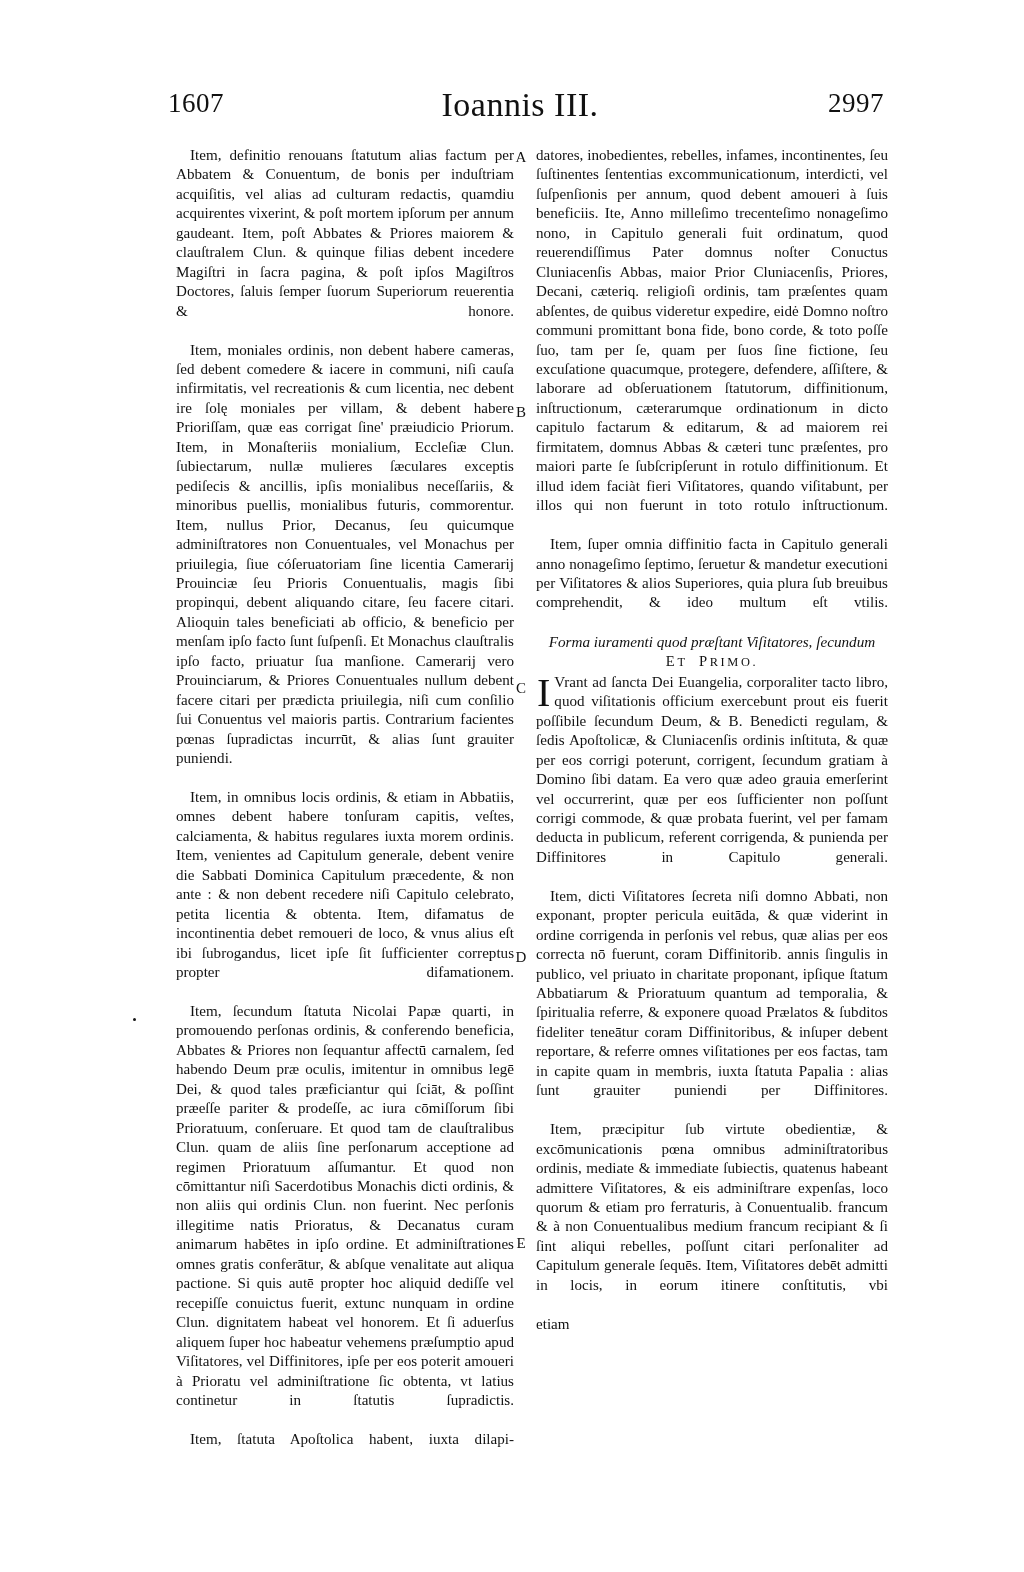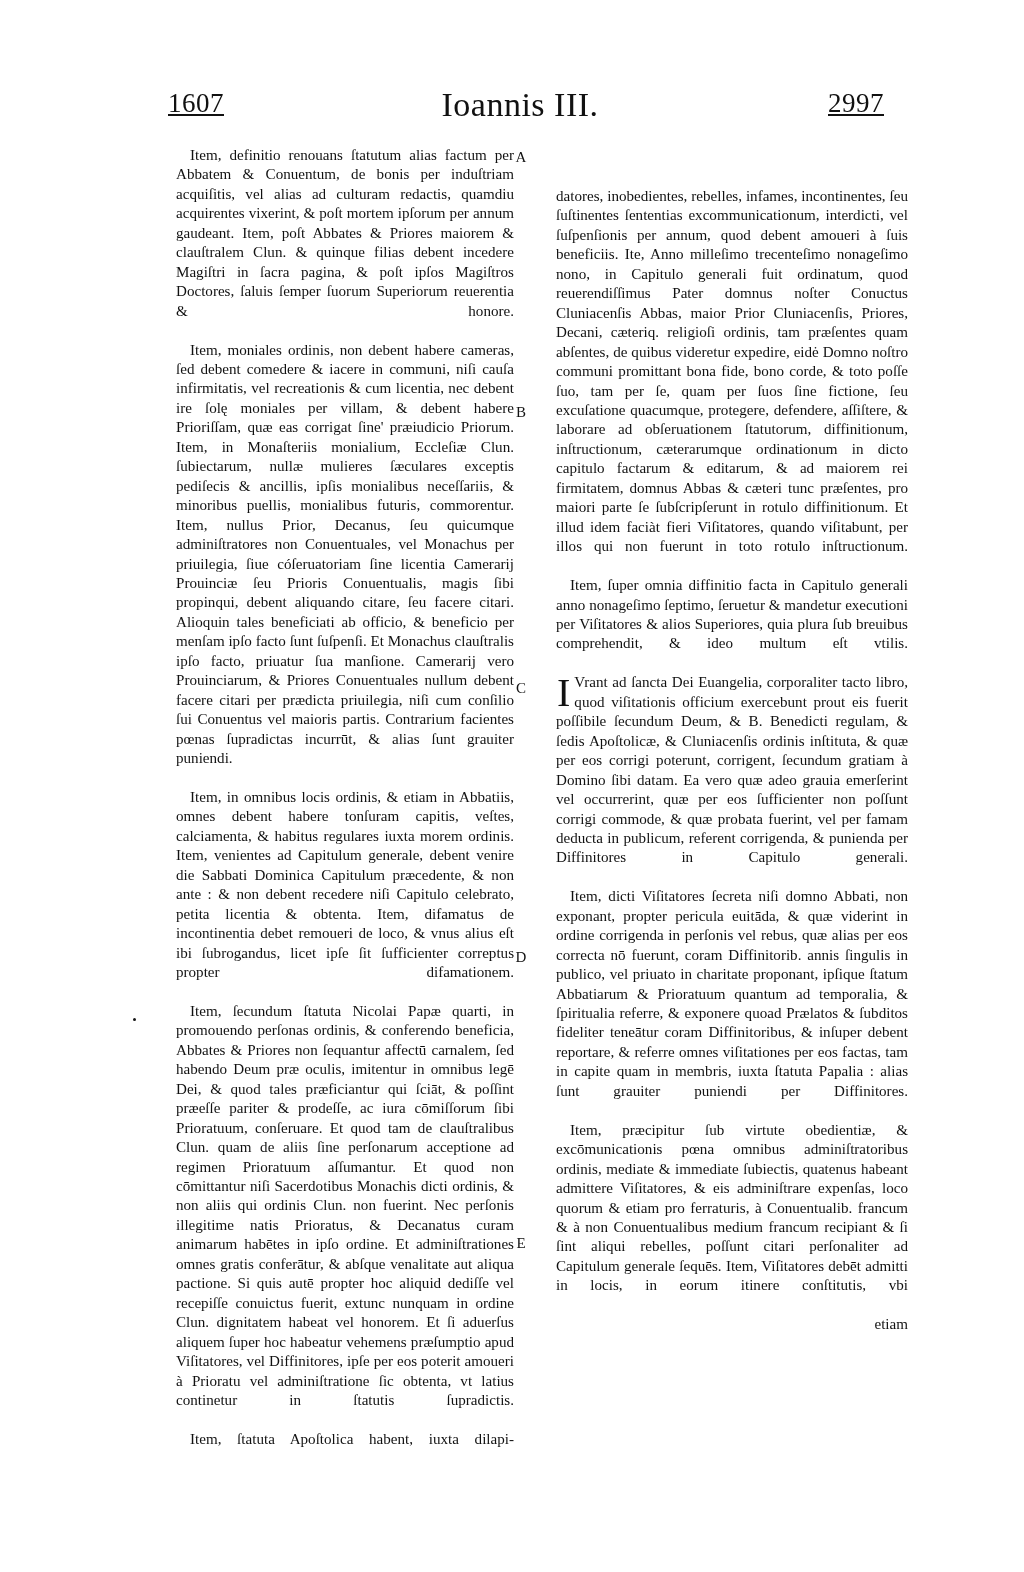--- a/index.html
+++ b/index.html
@@ -28,21 +28,20 @@
     top: 88px;
     width: 740px;
     height: 40px;
   }
   .folio {
     position: absolute;
     top: 0;
     font-size: 27px;
     letter-spacing: 0.5px;
     font-family: "Liberation Serif", "DejaVu Serif", serif;
-    text-decoration: underline;
   }
   .folio-left  { left: 18px; }
   .folio-right { right: 6px; }
   .runhead-title {
     position: absolute;
     left: 0;
     right: 0;
     top: -2px;
     text-align: center;
     font-size: 34px;
@@ -53,21 +52,21 @@
   .col {
     position: absolute;
     top: 146px;
     font-size: 15.1px;
     line-height: 19.45px;
     text-align: justify;
     text-justify: inter-word;
     hyphens: none;
   }
   .col-left  { left: 176px;  width: 338px; }
-  .col-right { left: 556px;  width: 352px; margin-top: 41px; }
+  .col-right { left: 536px;  width: 352px; }
 
   .col p {
     margin: 0;
     text-indent: 0;
   }
   .col p.ind { text-indent: 14px; }
 
   
   .jfull { text-align: justify; }
   .jfull::after {
@@ -102,21 +101,21 @@
   .dropcap {
     float: left;
     font-size: 40px;
     line-height: 33px;
     padding: 2px 4px 0 1px;
     margin-top: 1px;
   }
 
   
   .catchword {
-    text-align: right;
+    text-align: left;
     margin-top: 1px;
     text-indent: 0;
   }
 
   
   .marginal {
     position: absolute;
     width: 22px;
     text-align: center;
     font-size: 15px;
@@ -159,21 +158,23 @@
     <p class="ind jfull">Item, ſecundum ſtatuta Nicolai Papæ quarti, in promouendo perſonas ordinis, &amp; conferendo beneficia, Abbates &amp; Priores non ſequantur affectū carnalem, ſed habendo Deum præ oculis, imitentur in omnibus legē Dei, &amp; quod tales præficiantur qui ſciāt, &amp; poſſint præeſſe pariter &amp; prodeſſe, ac iura cōmiſſorum ſibi Prioratuum, conſeruare. Et quod tam de clauſtralibus Clun. quam de aliis ſine perſonarum acceptione ad regimen Prioratuum aſſumantur. Et quod non cōmittantur niſi Sacerdotibus Monachis dicti ordinis, &amp; non aliis qui ordinis Clun. non fuerint. Nec perſonis illegitime natis Prioratus, &amp; Decanatus curam animarum habētes in ipſo ordine. Et adminiſtrationes omnes gratis conferātur, &amp; abſque venalitate aut aliqua pactione. Si quis autē propter hoc aliquid dediſſe vel recepiſſe conuictus fuerit, extunc nunquam in ordine Clun. dignitatem habeat vel honorem. Et ſi aduerſus aliquem ſuper hoc habeatur vehemens præſumptio apud Viſitatores, vel Diffinitores, ipſe per eos poterit amoueri à Prioratu vel adminiſtratione ſic obtenta, vt latius continetur in ſtatutis ſupradictis.</p>
     <p class="ind jfull">Item, ſtatuta Apoſtolica habent, iuxta dilapi-</p>
   </div>
 
   <div class="col col-right">
 
     <p class="jfull">datores, inobedientes, rebelles, infames, incontinentes, ſeu ſuſtinentes ſententias excommunicationum, interdicti, vel ſuſpenſionis per annum, quod debent amoueri à ſuis beneficiis. Ite, Anno milleſimo trecenteſimo nonageſimo nono, in Capitulo generali fuit ordinatum, quod reuerendiſſimus Pater domnus noſter Conuctus Cluniacenſis Abbas, maior Prior Cluniacenſis, Priores, Decani, cæteriq. religioſi ordinis, tam præſentes quam abſentes, de quibus videretur expedire, eidė Domno noſtro communi promittant bona fide, bono corde, &amp; toto poſſe ſuo, tam per ſe, quam per ſuos ſine fictione, ſeu excuſatione quacumque, protegere, defendere, aſſiſtere, &amp; laborare ad obſeruationem ſtatutorum, diffinitionum, inſtructionum, cæterarumque ordinationum in dicto capitulo factarum &amp; editarum, &amp; ad maiorem rei firmitatem, domnus Abbas &amp; cæteri tunc præſentes, pro maiori parte ſe ſubſcripſerunt in rotulo diffinitionum. Et illud idem faciàt fieri Viſitatores, quando viſitabunt, per illos qui non fuerunt in toto rotulo inſtructionum.</p>
 
     <p class="ind jfull">Item, ſuper omnia diffinitio facta in Capitulo generali anno nonageſimo ſeptimo, ſeruetur &amp; mandetur executioni per Viſitatores &amp; alios Superiores, quia plura ſub breuibus comprehendit, &amp; ideo multum eſt vtilis.</p>
 
+    <p class="sectionhead">Forma iuramenti quod præſtant Viſitatores, ſecundum</p>
 
+    <p class="etprimo"><span class="big">E</span><span>T</span>&nbsp;&nbsp;<span class="big">P</span><span>RIMO.</span></p>
 
     <p class="dropcap-par jfull"><span class="dropcap">I</span><span>Vrant ad ſancta Dei Euangelia, corporaliter tacto libro, quod viſitationis officium exercebunt prout eis fuerit poſſibile ſecundum Deum, &amp; B. Benedicti regulam, &amp; ſedis Apoſtolicæ, &amp; Cluniacenſis ordinis inſtituta, &amp; quæ per eos corrigi poterunt, corrigent, ſecundum gratiam à Domino ſibi datam. Ea vero quæ adeo grauia emerſerint vel occurrerint, quæ per eos ſufficienter non poſſunt corrigi commode, &amp; quæ probata fuerint, vel per famam deducta in publicum, referent corrigenda, &amp; punienda per Diffinitores in Capitulo generali.</span></p>
 
     <p class="ind jfull">Item, dicti Viſitatores ſecreta niſi domno Abbati, non exponant, propter pericula euitāda, &amp; quæ viderint in ordine corrigenda in perſonis vel rebus, quæ alias per eos correcta nō fuerunt, coram Diffinitorib. annis ſingulis in publico, vel priuato in charitate proponant, ipſique ſtatum Abbatiarum &amp; Prioratuum quantum ad temporalia, &amp; ſpiritualia referre, &amp; exponere quoad Prælatos &amp; ſubditos fideliter teneātur coram Diffinitoribus, &amp; inſuper debent reportare, &amp; referre omnes viſitationes per eos factas, tam in capite quam in membris, iuxta ſtatuta Papalia : alias ſunt grauiter puniendi per Diffinitores.</p>
 
     <p class="ind jfull">Item, præcipitur ſub virtute obedientiæ, &amp; excōmunicationis pœna omnibus adminiſtratoribus ordinis, mediate &amp; immediate ſubiectis, quatenus habeant admittere Viſitatores, &amp; eis adminiſtrare expenſas, loco quorum &amp; etiam pro ferraturis, à Conuentualib. francum &amp; à non Conuentualibus medium francum recipiant &amp; ſi ſint aliqui rebelles, poſſunt citari perſonaliter ad Capitulum generale ſequēs. Item, Viſitatores debēt admitti in locis, in eorum itinere conſtitutis, vbi</p>
 
     <p class="catchword">etiam</p>
   </div>
 

